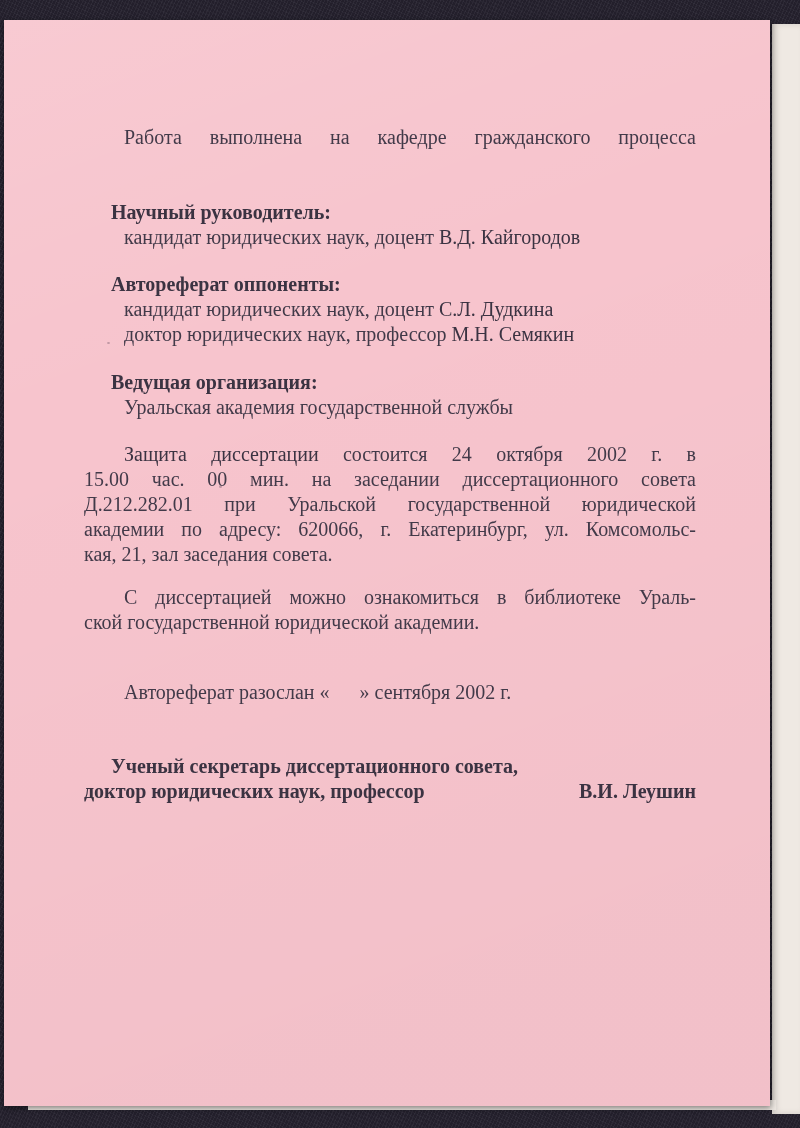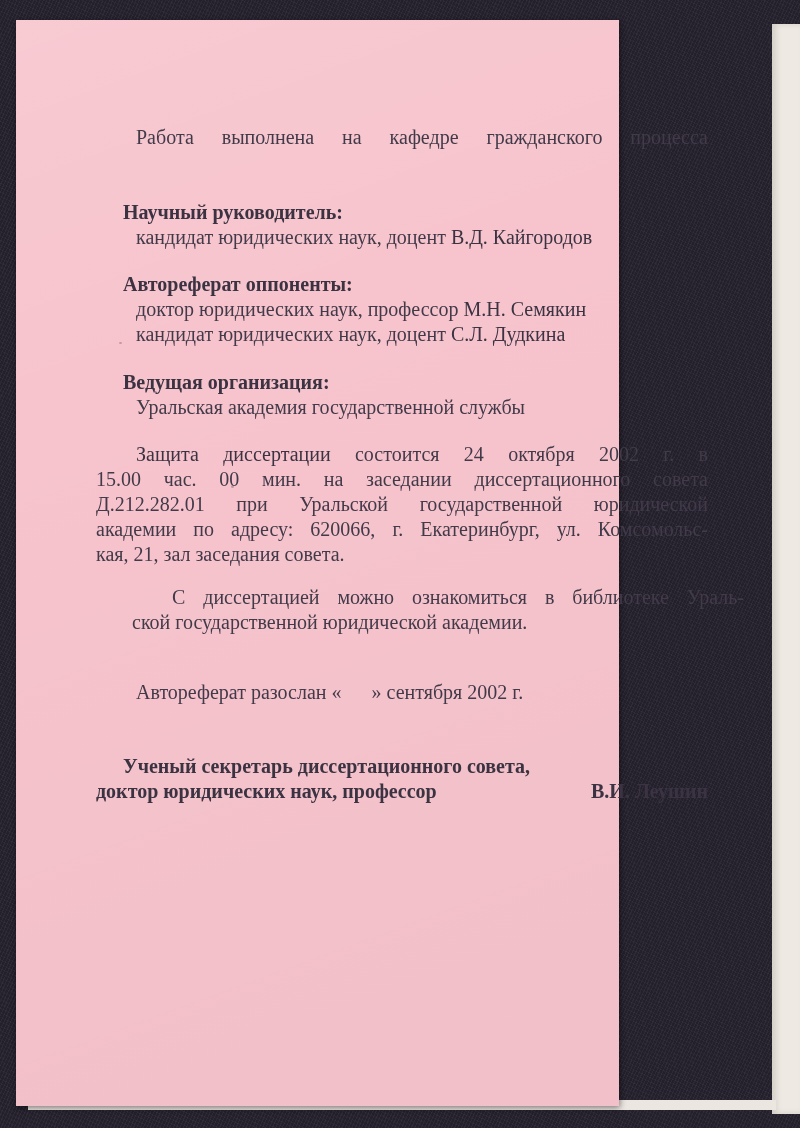--- a/index.html
+++ b/index.html
@@ -23,22 +23,22 @@
   }
   .underpage-bottom {
     position: absolute;
     left: 28px; top: 1100px;
     width: 748px; height: 10px;
     background: #ece6e0;
   }
 
   .page {
     position: absolute;
-    left: 16px; top: 20px;
-    width: 603px; height: 1086px;
+    left: 4px; top: 20px;
+    width: 766px; height: 1086px;
     background: #f7c4cd;
     background-image: linear-gradient(160deg, rgba(255,255,255,0.10) 0%, rgba(255,255,255,0) 30%, rgba(0,0,0,0.02) 85%);
     box-shadow: 1px 2px 6px rgba(0,0,0,0.45);
     color: #423a49;
   }
 
   .block { position: absolute; left: 80px; width: 612px; }
   .line { font-size: 20px; line-height: 25px; white-space: nowrap; }
   .jline { font-size: 20px; line-height: 25px; text-align: justify; text-align-last: justify; }
   .indent { text-indent: 40px; }
@@ -65,38 +65,38 @@
     <div class="jline indent">Работа выполнена на кафедре гражданского процесса</div>
   </div>
 
   <div class="block" style="top:180px;">
     <div class="label">Научный руководитель:</div>
     <div class="line pad"><span>кандидат юридических наук, доцент </span><b>В.Д. Кайгородов</b></div>
   </div>
 
   <div class="block" style="top:252px;">
     <div class="label">Автореферат оппоненты:</div>
+    <div class="line pad"><span>кандидат юридических наук, доцент </span><b>С.Л. Дудкина</b></div>
     <div class="line pad"><span>доктор юридических наук, профессор </span><b>М.Н. Семякин</b></div>
-    <div class="line pad"><span>кандидат юридических наук, доцент </span><b>С.Л. Дудкина</b></div>
   </div>
 
   <div class="block" style="top:350px;">
     <div class="label">Ведущая организация:</div>
     <div class="line pad">Уральская академия государственной службы</div>
   </div>
 
   <div class="block" style="top:422px;">
     <div class="jline indent"><b>Защита диссертации</b><span> состоится 24 октября 2002 г. в</span></div>
     <div class="jline">15.00 час. 00 мин. на заседании диссертационного совета</div>
     <div class="jline">Д.212.282.01 при Уральской государственной юридической</div>
     <div class="jline">академии по адресу: 620066, г. Екатеринбург, ул. Комсомольс-</div>
     <div class="line">кая, 21, зал заседания совета.</div>
   </div>
 
-  <div class="block" style="top:565px;margin-left:36px;">
+  <div class="block" style="top:565px;">
     <div class="jline indent">С диссертацией можно ознакомиться в библиотеке Ураль-</div>
     <div class="line">ской государственной юридической академии.</div>
   </div>
 
   <div class="block" style="top:660px;">
     <div class="line pad pre">Автореферат разослан «      » сентября 2002 г.</div>
   </div>
 
   <div class="block" style="top:734px;">
     <div class="label">Ученый секретарь диссертационного совета,</div>

